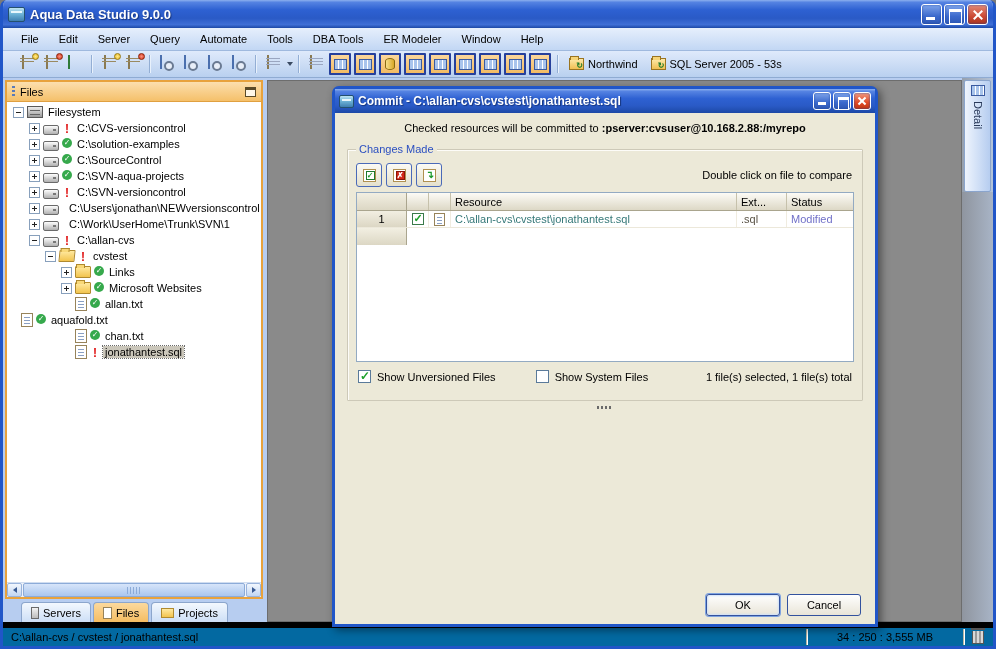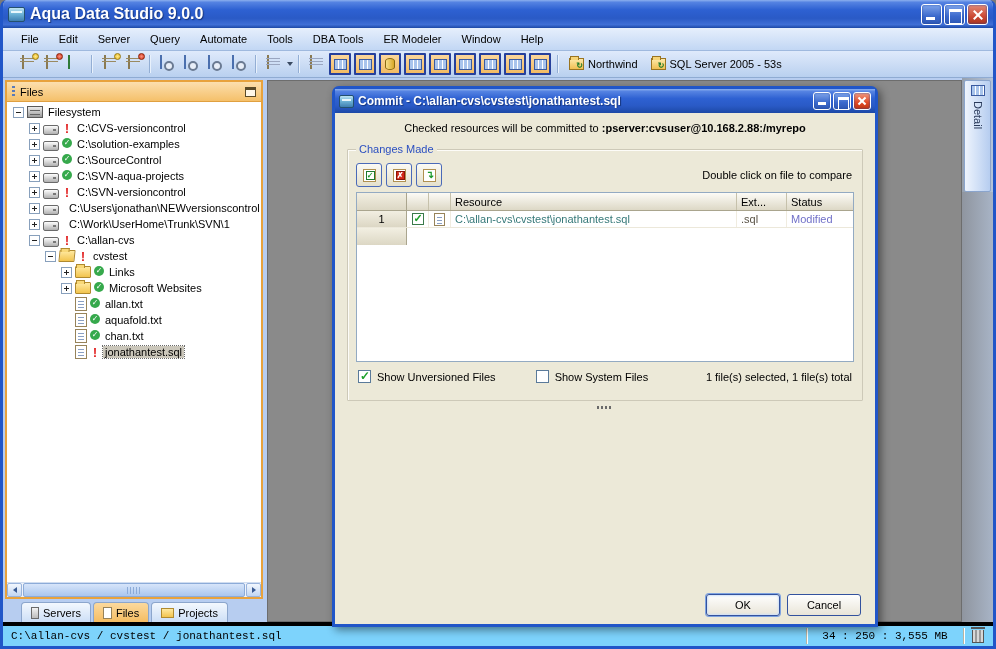--- a/index.html
+++ b/index.html
@@ -6,21 +6,21 @@
   html,body { width:996px; height:649px; overflow:hidden; }
   body { font-family:"Liberation Sans", sans-serif; font-size:11px; color:#000; background:#7a7a7a; }
 
   .window { width:996px; height:649px; display:flex; flex-direction:column;
     border-left:3px solid #2156c8; border-right:3px solid #2156c8; border-bottom:3px solid #2156c8;
     border-radius:7px 7px 0 0; overflow:hidden; background:#b7cdf0; }
 
   
   .titlebar { height:28px; flex:0 0 28px; display:flex; align-items:center; padding:0 5px;
     background:linear-gradient(180deg,#8db0ee 0%,#5583e2 8%,#2e61d2 35%,#2a5ac6 65%,#3f6fd6 88%,#1c48a6 100%); }
-  .titlebar .title { color:#fff; font-weight:bold; font-size:16px; margin-left:5px;
+  .titlebar .title { color:#fff; font-weight:bold; font-size:13px; margin-left:5px;
     text-shadow:1px 1px 1px #16357e; flex:1; white-space:nowrap; overflow:hidden; }
   .wc { width:21px; height:21px; margin-left:2px; border-radius:3px; position:relative;
     border:1px solid #fff; background:linear-gradient(180deg,#7fa4ea,#3b69cc 60%,#2f58b4); box-shadow:inset 0 0 2px #1d47a0; }
   .wc-close { background:linear-gradient(180deg,#e08a78,#cc4a34 60%,#a8331f); }
   .wc-min::after { content:""; position:absolute; left:4px; bottom:4px; width:9px; height:3px; background:#fff; }
   .wc-max::after { content:""; position:absolute; left:4px; top:4px; width:11px; height:11px;
     border:1px solid #fff; border-top:3px solid #fff; }
   .wc-close::before,.wc-close::after { content:""; position:absolute; left:9px; top:4px; width:2px; height:12px; background:#fff; }
   .wc-close::before { transform:rotate(45deg);} .wc-close::after{ transform:rotate(-45deg);}
 
@@ -213,22 +213,22 @@
     background:linear-gradient(180deg,#dcebfd,#9ec2f0); display:flex; align-items:center; justify-content:center; }
   .combo-btn::before { content:""; width:0; height:0; border-left:4px solid transparent; border-right:4px solid transparent;
     border-top:5px solid #2a5ab0; }
 
   .dlg-buttons { margin-top:auto; display:flex; justify-content:flex-end; gap:7px; padding:9px 2px 2px 2px; }
   .btn { width:74px; height:22px; border:1px solid #33529e; border-radius:3px;
     background:linear-gradient(180deg,#fefefe,#e9e5d8); display:flex; align-items:center; justify-content:center; }
   .btn.default { box-shadow:0 0 0 1px #7da2e0, inset 0 0 2px 1px #cfe0f8; }
 
   
-  .statusbar { height:24px; flex:0 0 24px; display:flex; align-items:center; background:#7dd3fc;
-    border-top:4px solid #000000; padding:0 4px;font-family:Liberation Mono, monospace; }
+  .statusbar { height:24px; flex:0 0 24px; display:flex; align-items:center; background:#0369a1;
+    border-top:6px solid #000000; padding:0 4px; }
   .sb-path { flex:1; padding-left:4px; }
   .sb-sep { width:1px; height:16px; background:#b8b4a2; box-shadow:1px 0 0 #fff; margin:0 3px; }
   .sb-metrics { width:150px; text-align:center; }
   .trash { width:22px; display:flex; justify-content:center; }
   .trash-ic { width:12px; height:13px; border:1px solid #555; border-top:0; position:relative;
     background:repeating-linear-gradient(90deg,#d8d8d8 0 2px,#9a9a9a 2px 4px); }
   .trash-ic::before { content:""; position:absolute; left:-2px; top:-3px; width:14px; height:2px; background:#555; }
 </style>
 </head>
 <body>
@@ -413,21 +413,21 @@
               <span class="t-folder"></span>
               <span class="ov ov-check"></span>
               <span class="lbl">Microsoft Websites</span>
             </div>
           <div class="ti" style="padding-left:54px">
               <span class="noexp"></span>
               <span class="t-file"></span>
               <span class="ov ov-check"></span>
               <span class="lbl">allan.txt</span>
             </div>
-          <div class="ti" style="padding-left:54px">
+          <div class="ti" style="">
               <span class="noexp"></span>
               <span class="t-file"></span>
               <span class="ov ov-check"></span>
               <span class="lbl">aquafold.txt</span>
             </div>
           <div class="ti" style="padding-left:54px">
               <span class="noexp"></span>
               <span class="t-file"></span>
               <span class="ov ov-check"></span>
               <span class="lbl">chan.txt</span>

